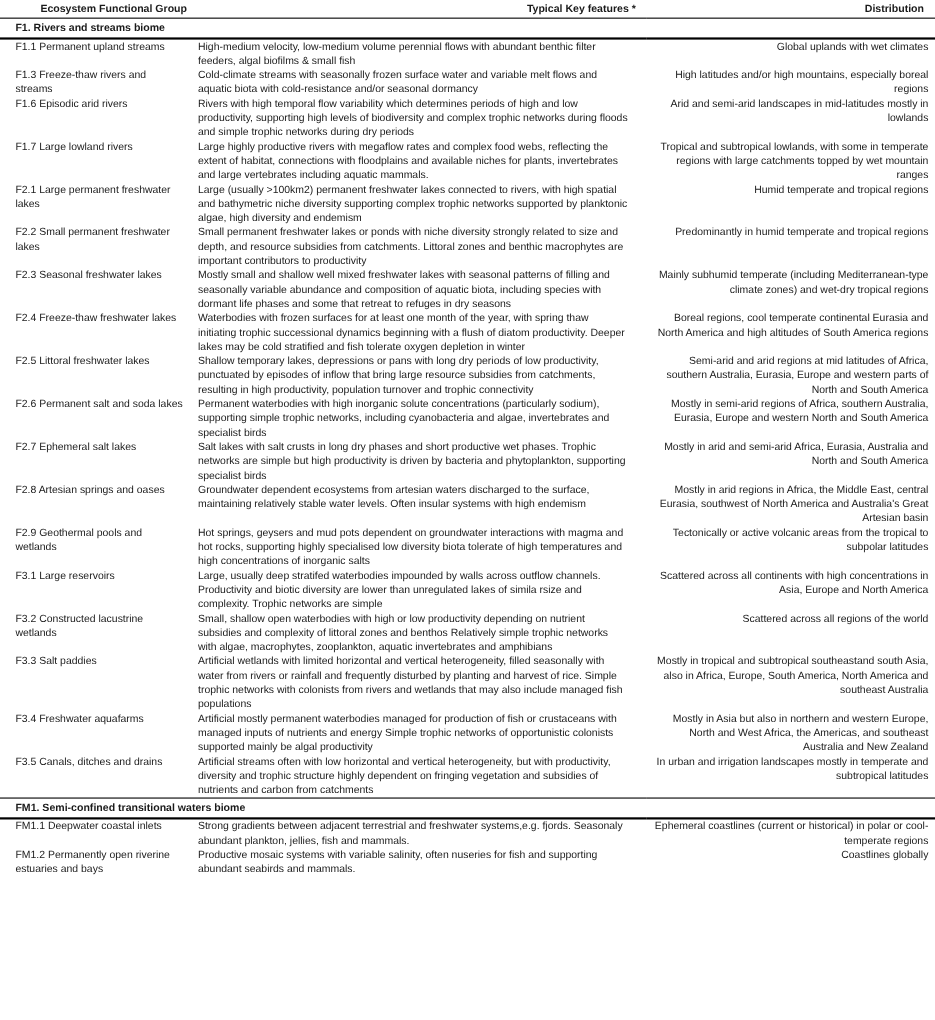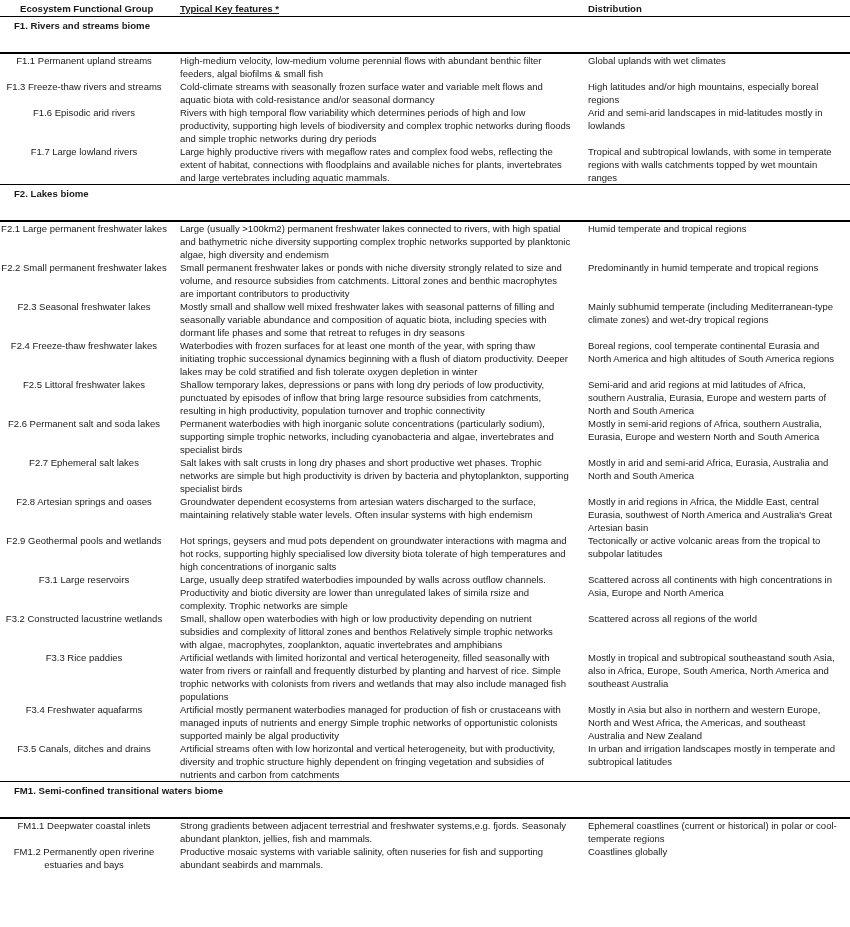--- a/index.html
+++ b/index.html
@@ -18,44 +18,44 @@
     border-collapse: collapse;
     table-layout: fixed;
     font-size: 9.5px;
     line-height: 13px;
     color: #1a1a1a;
   }
   col.c1 { width: 180px; }
   col.c2 { width: 408px; }
   col.c3 { width: 262px; }
   th.col-header {
-    text-align: left;
+    text-align: right;
     vertical-align: top;
     font-size: 9.6px;
     font-weight: bold;
     padding: 2px 10px 1px 0;
     border-bottom: 1.6px solid #000;
   }
   th.col-header.first { padding-left: 20px; }
-  th.col-header.second { padding-left: 0; text-decoration: underline; }
+  th.col-header.second { padding-left: 0; }
   td.section-title {
     font-weight: bold;
     font-size: 9.6px;
-    padding: 2px 0 20px 14px;
+    padding: 2px 0 2px 14px;
     border-top: 1px solid #000;
     border-bottom: 2.5px solid #000;
     vertical-align: top;
   }
   td.cell {
     vertical-align: top;
     padding: 0 10px 0 0;
   }
-  td.cell-group { padding-left: 0; padding-right: 12px; text-align: center; }
+  td.cell-group { padding-left: 14px; padding-right: 12px; }
   td.cell-features { padding-right: 16px; }
-  td.cell-distribution { padding-right: 6px; }
+  td.cell-distribution { padding-right: 6px; text-align: right; }
 </style>
 </head>
 <body>
 
 <div class="page">
   <table class="efg-table">
     <colgroup>
       <col class="c1">
       <col class="c2">
       <col class="c3">
@@ -82,33 +82,30 @@
           <td class="cell cell-distribution">High latitudes and/or high mountains, especially boreal regions</td>
         </tr>
         <tr>
           <td class="cell cell-group">F1.6 Episodic arid rivers</td>
           <td class="cell cell-features">Rivers with high temporal flow variability which determines periods of high and low productivity, supporting high levels of biodiversity and complex trophic networks during floods and simple trophic networks during dry periods</td>
           <td class="cell cell-distribution">Arid and semi-arid landscapes in mid-latitudes mostly in lowlands</td>
         </tr>
         <tr>
           <td class="cell cell-group">F1.7 Large lowland rivers</td>
           <td class="cell cell-features">Large highly productive rivers with megaflow rates and complex food webs, reflecting the extent of habitat, connections with floodplains and available niches for plants, invertebrates and large vertebrates including aquatic mammals.</td>
-          <td class="cell cell-distribution">Tropical and subtropical lowlands, with some in temperate regions with walls catchments topped by wet mountain ranges</td>
-        </tr>
-        <tr>
-          <td class="section-title" colspan="3">F2. Lakes biome</td>
+          <td class="cell cell-distribution">Tropical and subtropical lowlands, with some in temperate regions with large catchments topped by wet mountain ranges</td>
         </tr>
         <tr>
           <td class="cell cell-group">F2.1 Large permanent freshwater lakes</td>
           <td class="cell cell-features">Large (usually &gt;100km2) permanent freshwater lakes connected to rivers, with high spatial and bathymetric niche diversity supporting complex trophic networks supported by planktonic algae, high diversity and endemism</td>
           <td class="cell cell-distribution">Humid temperate and tropical regions</td>
         </tr>
         <tr>
           <td class="cell cell-group">F2.2 Small permanent freshwater lakes</td>
-          <td class="cell cell-features">Small permanent freshwater lakes or ponds with niche diversity strongly related to size and volume, and resource subsidies from catchments. Littoral zones and benthic macrophytes are important contributors to productivity</td>
+          <td class="cell cell-features">Small permanent freshwater lakes or ponds with niche diversity strongly related to size and depth, and resource subsidies from catchments. Littoral zones and benthic macrophytes are important contributors to productivity</td>
           <td class="cell cell-distribution">Predominantly in humid temperate and tropical regions</td>
         </tr>
         <tr>
           <td class="cell cell-group">F2.3 Seasonal freshwater lakes</td>
           <td class="cell cell-features">Mostly small and shallow well mixed freshwater lakes with seasonal patterns of filling and seasonally variable abundance and composition of aquatic biota, including species with dormant life phases and some that retreat to refuges in dry seasons</td>
           <td class="cell cell-distribution">Mainly subhumid temperate (including Mediterranean-type climate zones) and wet-dry tropical regions</td>
         </tr>
         <tr>
           <td class="cell cell-group">F2.4 Freeze-thaw freshwater lakes</td>
           <td class="cell cell-features">Waterbodies with frozen surfaces for at least one month of the year, with spring thaw initiating trophic successional dynamics beginning with a flush of diatom productivity. Deeper lakes may be cold stratified and fish tolerate oxygen depletion in winter</td>
@@ -143,21 +140,21 @@
           <td class="cell cell-group">F3.1 Large reservoirs</td>
           <td class="cell cell-features">Large, usually deep stratifed waterbodies impounded by walls across outflow channels. Productivity and biotic diversity are lower than unregulated lakes of simila rsize and complexity. Trophic networks are simple</td>
           <td class="cell cell-distribution">Scattered across all continents with high concentrations in Asia, Europe and North America</td>
         </tr>
         <tr>
           <td class="cell cell-group">F3.2 Constructed lacustrine wetlands</td>
           <td class="cell cell-features">Small, shallow open waterbodies with high or low productivity depending on nutrient subsidies and complexity of littoral zones and benthos Relatively simple trophic networks with algae, macrophytes, zooplankton, aquatic invertebrates and amphibians</td>
           <td class="cell cell-distribution">Scattered across all regions of the world</td>
         </tr>
         <tr>
-          <td class="cell cell-group">F3.3 Rice paddies</td>
+          <td class="cell cell-group">F3.3 Salt paddies</td>
           <td class="cell cell-features">Artificial wetlands with limited horizontal and vertical heterogeneity, filled seasonally with water from rivers or rainfall and frequently disturbed by planting and harvest of rice. Simple trophic networks with colonists from rivers and wetlands that may also include managed fish populations</td>
           <td class="cell cell-distribution">Mostly in tropical and subtropical southeastand south Asia, also in Africa, Europe, South America, North America and southeast Australia</td>
         </tr>
         <tr>
           <td class="cell cell-group">F3.4 Freshwater aquafarms</td>
           <td class="cell cell-features">Artificial mostly permanent waterbodies managed for production of fish or crustaceans with managed inputs of nutrients and energy Simple trophic networks of opportunistic colonists supported mainly be algal productivity</td>
           <td class="cell cell-distribution">Mostly in Asia but also in northern and western Europe, North and West Africa, the Americas, and southeast Australia and New Zealand</td>
         </tr>
         <tr>
           <td class="cell cell-group">F3.5 Canals, ditches and drains</td>

